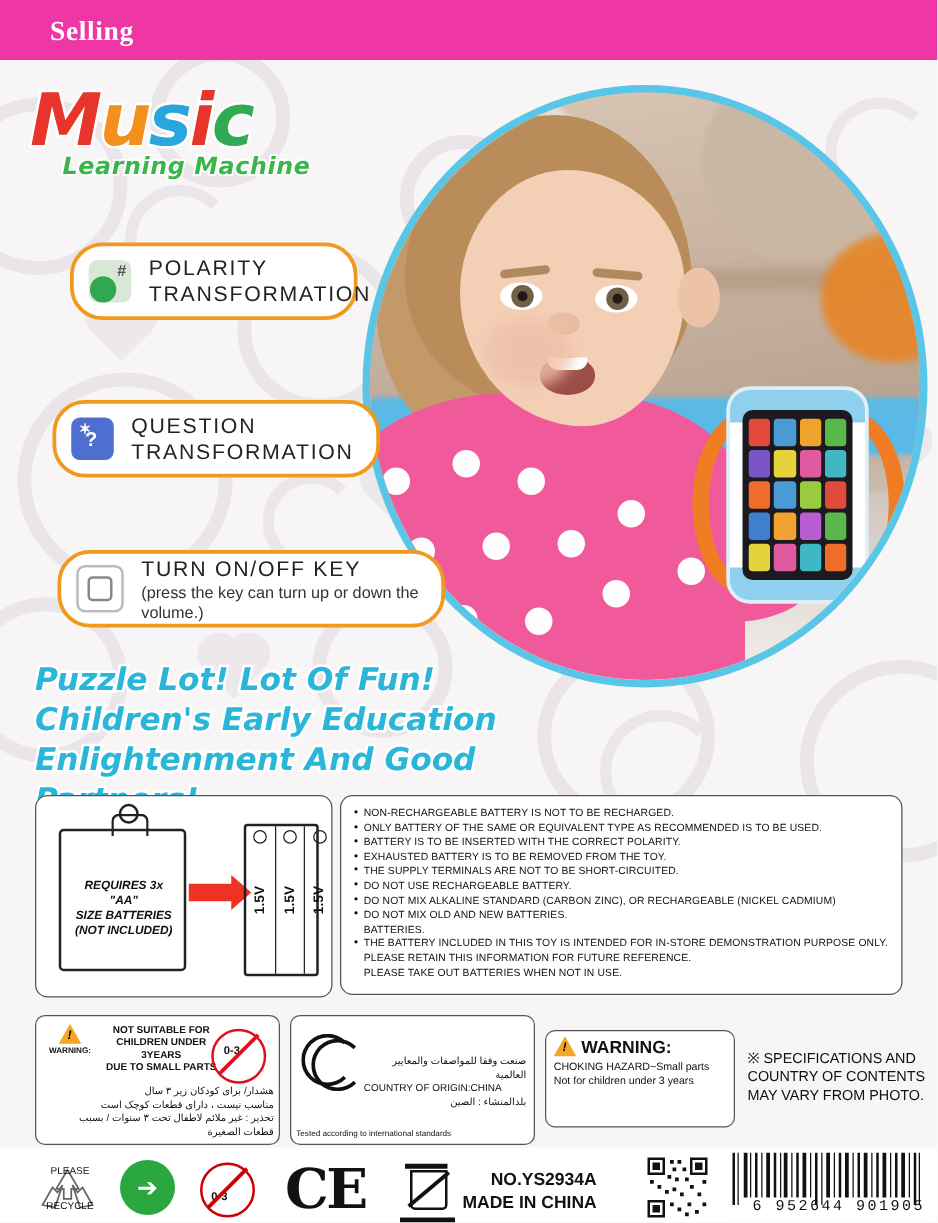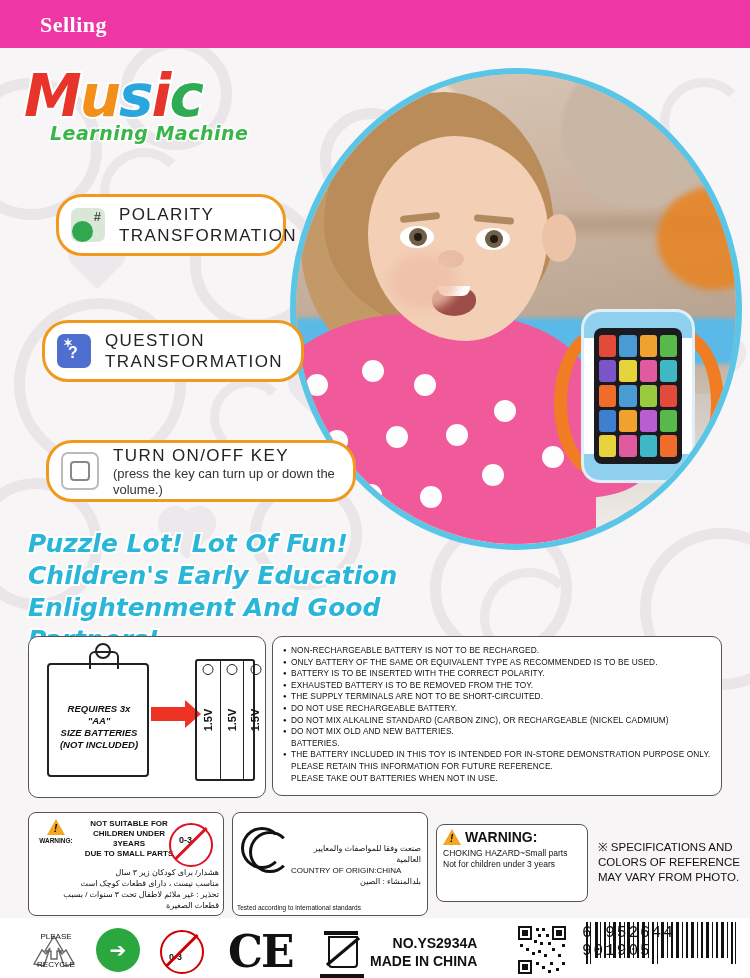--- a/index.html
+++ b/index.html
@@ -331,21 +331,21 @@
   #model-no{
     position:absolute;left:370px;top:16px;font-size:14px;font-weight:bold;color:#111;line-height:18px;text-align:right;
   }
   #qr{
     position:absolute;left:516px;top:6px;width:52px;height:52px;background:#fff;
   }
   #barcode{
     position:absolute;left:582px;top:4px;width:158px;height:56px;background:#fff;
   }
   .bc-bars{position:absolute;left:0;top:0;width:158px;height:42px;}
-  #bc-digits{position:absolute;left:0;bottom:18px;width:158px;text-align:left;font-size:16px;font-family:"Liberation Mono", monospace;letter-spacing:2px;color:#111;}
+  #bc-digits{position:absolute;left:0;bottom:6px;width:158px;text-align:right;font-size:12px;font-family:"Liberation Mono", monospace;letter-spacing:2px;color:#111;}
 </style>
 </head>
 <body>
 
 <div id="selling-bar">
   <div id="selling-text">Selling</div>
 </div>
 
 <div id="bg-pattern">
   <div class="bg-circle" style="left:-40px;top:30px;width:120px;height:120px;"></div>
@@ -579,21 +579,21 @@
       <span>WARNING:</span>
     </div>
     <div id="choking-body">
       <div>CHOKING HAZARD~Small parts</div>
       <div>Not for children under 3 years</div>
     </div>
   </div>
 
   <div id="spec-note">
     <div>※ SPECIFICATIONS AND</div>
-    <div>COLORS OF REFERENCE</div>
+    <div>COUNTRY OF CONTENTS</div>
     <div>MAY VARY FROM PHOTO.</div>
   </div>
 </div>
 
 <div id="footer-row">
 
   <svg id="recycle-arrows" viewBox="0 0 48 36">
     <path d="M24 2 L33 17 L27 17 L27 25 L21 25 L21 17 L15 17 Z" fill="none" stroke="#666" stroke-width="1.4"></path>
     <path d="M4 30 L12 16 L16 20 L20 14 L14 32 Z" fill="none" stroke="#666" stroke-width="1.4"></path>
     <path d="M44 30 L36 16 L32 20 L28 14 L34 32 Z" fill="none" stroke="#666" stroke-width="1.4"></path>

